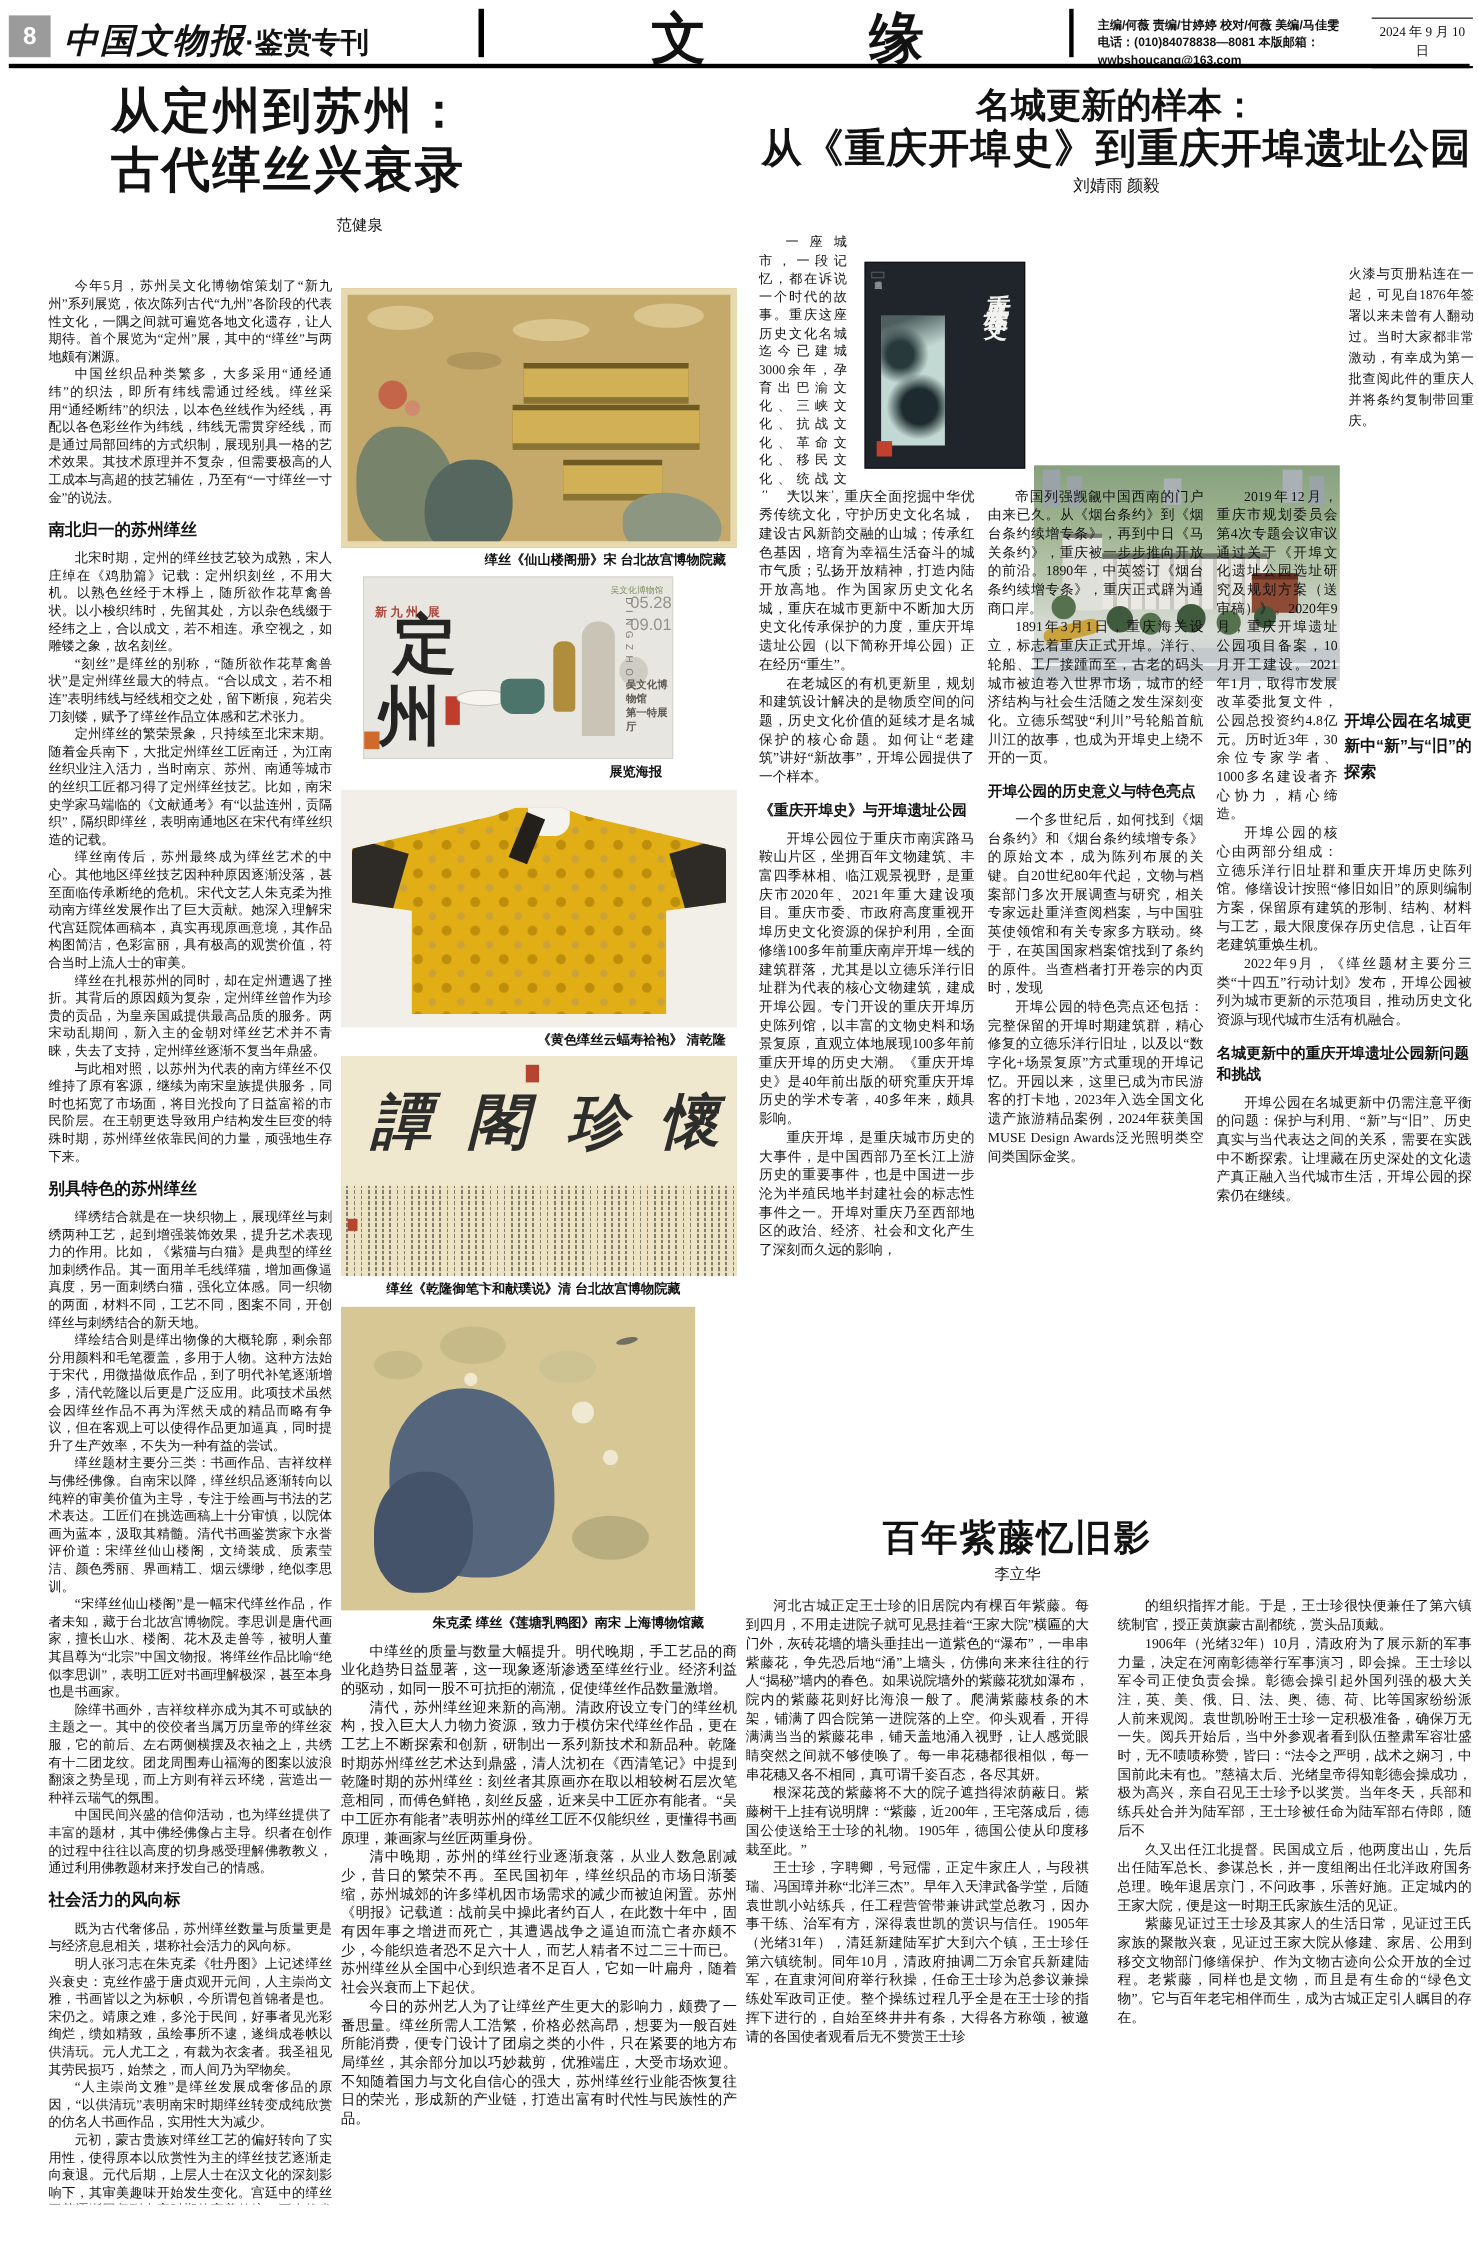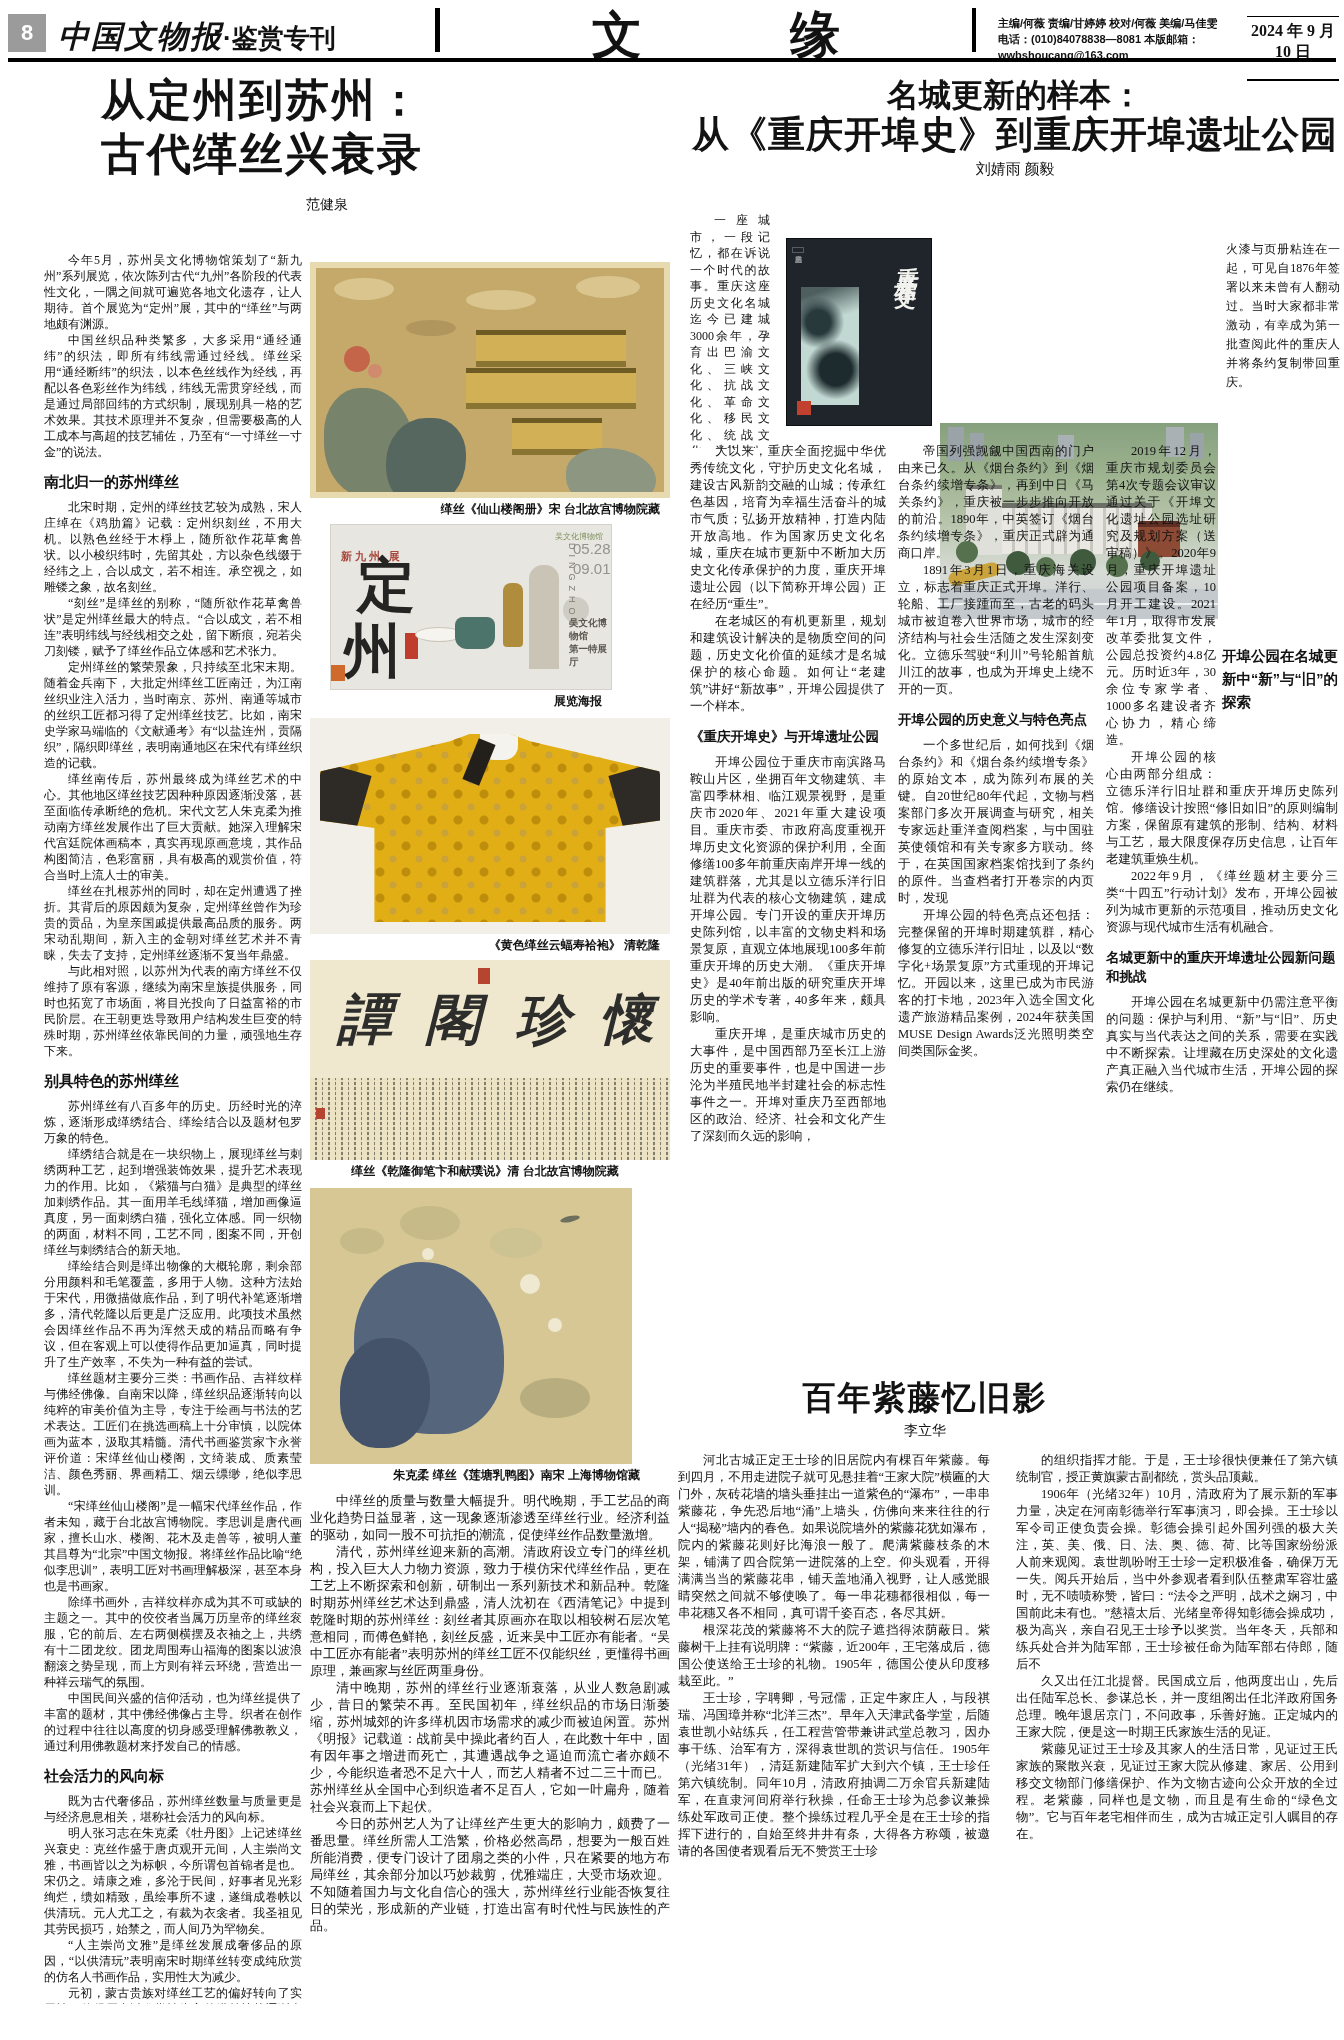--- a/index.html
+++ b/index.html
@@ -12,21 +12,21 @@
           font-family:"Liberation Sans",sans-serif;font-size:22px;font-weight:bold;
           display:flex;align-items:center;justify-content:center;}
   .masthead{left:58px;top:16px;font-size:31px;font-weight:bold;font-style:italic;letter-spacing:2px;}
   .masthead .suffix{font-style:normal;font-family:"Liberation Sans",sans-serif;font-size:26px;letter-spacing:0;}
   .vbar1{left:435px;top:8px;width:5px;height:44px;background:#000;}
   .vbar2{left:972px;top:8px;width:4px;height:44px;background:#000;}
   .secchar{top:2px;font-family:"Liberation Sans",sans-serif;font-size:50px;font-weight:bold;}
   .editors{left:998px;top:15px;width:242px;font-family:"Liberation Sans",sans-serif;
            font-size:11px;font-weight:bold;line-height:16px;color:#111;}
   .datebox{left:1247px;top:16px;width:92px;border-top:1px solid #000;border-bottom:2px solid #000;
-           padding:4px 0 16px;font-size:16px;font-weight:bold;text-align:center;}
+           padding:4px 0 5px;font-size:12px;font-weight:normal;text-align:center;}
   .toprule{left:8px;top:58px;width:1328px;height:4px;background:#000;}
 
   
   .col p{margin:0;text-indent:2em;text-align:justify;}
   .hl{font-weight:bold;text-align:center;}
   h3.sub{font-family:"Liberation Sans",sans-serif;font-size:15px;font-weight:bold;
          margin:12px 0 8px;line-height:19px;}
   .cap{font-family:"Liberation Sans",sans-serif;font-weight:bold;font-size:12px;
        text-align:right;padding:3px 10px 0 0;}
   .byline{text-align:center;font-size:14px;}
@@ -175,21 +175,20 @@
     <div>
         <p>北宋时期，定州的缂丝技艺较为成熟，宋人庄绰在《鸡肋篇》记载：定州织刻丝，不用大机。以熟色丝经于木棦上，随所欲作花草禽兽状。以小梭织纬时，先留其处，方以杂色线缀于经纬之上，合以成文，若不相连。承空视之，如雕镂之象，故名刻丝。</p>
         <p>“刻丝”是缂丝的别称，“随所欲作花草禽兽状”是定州缂丝最大的特点。“合以成文，若不相连”表明纬线与经线相交之处，留下断痕，宛若尖刀刻镂，赋予了缂丝作品立体感和艺术张力。</p>
         <p>定州缂丝的繁荣景象，只持续至北宋末期。随着金兵南下，大批定州缂丝工匠南迁，为江南丝织业注入活力，当时南京、苏州、南通等城市的丝织工匠都习得了定州缂丝技艺。比如，南宋史学家马端临的《文献通考》有“以盐连州，贡隔织”，隔织即缂丝，表明南通地区在宋代有缂丝织造的记载。</p>
         <p>缂丝南传后，苏州最终成为缂丝艺术的中心。其他地区缂丝技艺因种种原因逐渐没落，甚至面临传承断绝的危机。宋代文艺人朱克柔为推动南方缂丝发展作出了巨大贡献。她深入理解宋代宫廷院体画稿本，真实再现原画意境，其作品构图简洁，色彩富丽，具有极高的观赏价值，符合当时上流人士的审美。</p>
         <p>缂丝在扎根苏州的同时，却在定州遭遇了挫折。其背后的原因颇为复杂，定州缂丝曾作为珍贵的贡品，为皇亲国戚提供最高品质的服务。两宋动乱期间，新入主的金朝对缂丝艺术并不青睐，失去了支持，定州缂丝逐渐不复当年鼎盛。</p>
         <p>与此相对照，以苏州为代表的南方缂丝不仅维持了原有客源，继续为南宋皇族提供服务，同时也拓宽了市场面，将目光投向了日益富裕的市民阶层。在王朝更迭导致用户结构发生巨变的特殊时期，苏州缂丝依靠民间的力量，顽强地生存下来。</p>
       </div>
     <h3 class="sub">别具特色的苏州缂丝</h3>
     <div>
-        <p>苏州缂丝有八百多年的历史。历经时光的淬炼，逐渐形成缂绣结合、缂绘结合以及题材包罗万象的特色。</p>
         <p>缂绣结合就是在一块织物上，展现缂丝与刺绣两种工艺，起到增强装饰效果，提升艺术表现力的作用。比如，《紫猫与白猫》是典型的缂丝加刺绣作品。其一面用羊毛线缂猫，增加画像逼真度，另一面刺绣白猫，强化立体感。同一织物的两面，材料不同，工艺不同，图案不同，开创缂丝与刺绣结合的新天地。</p>
         <p>缂绘结合则是缂出物像的大概轮廓，剩余部分用颜料和毛笔覆盖，多用于人物。这种方法始于宋代，用微描做底作品，到了明代补笔逐渐增多，清代乾隆以后更是广泛应用。此项技术虽然会因缂丝作品不再为浑然天成的精品而略有争议，但在客观上可以使得作品更加逼真，同时提升了生产效率，不失为一种有益的尝试。</p>
         <p>缂丝题材主要分三类：书画作品、吉祥纹样与佛经佛像。自南宋以降，缂丝织品逐渐转向以纯粹的审美价值为主导，专注于绘画与书法的艺术表达。工匠们在挑选画稿上十分审慎，以院体画为蓝本，汲取其精髓。清代书画鉴赏家卞永誉评价道：宋缂丝仙山楼阁，文绮装成、质素莹洁、颜色秀丽、界画精工、烟云缥缈，绝似李思训。</p>
         <p>“宋缂丝仙山楼阁”是一幅宋代缂丝作品，作者未知，藏于台北故宫博物院。李思训是唐代画家，擅长山水、楼阁、花木及走兽等，被明人董其昌尊为“北宗”中国文物报。将缂丝作品比喻“绝似李思训”，表明工匠对书画理解极深，甚至本身也是书画家。</p>
         <p>除缂书画外，吉祥纹样亦成为其不可或缺的主题之一。其中的佼佼者当属万历皇帝的缂丝衮服，它的前后、左右两侧横摆及衣袖之上，共绣有十二团龙纹。团龙周围寿山福海的图案以波浪翻滚之势呈现，而上方则有祥云环绕，营造出一种祥云瑞气的氛围。</p>
         <p>中国民间兴盛的信仰活动，也为缂丝提供了丰富的题材，其中佛经佛像占主导。织者在创作的过程中往往以高度的切身感受理解佛教教义，通过利用佛教题材来抒发自己的情感。</p>
       </div>
     <h3 class="sub">社会活力的风向标</h3>
     <div>
         <p>既为古代奢侈品，苏州缂丝数量与质量更是与经济息息相关，堪称社会活力的风向标。</p>

